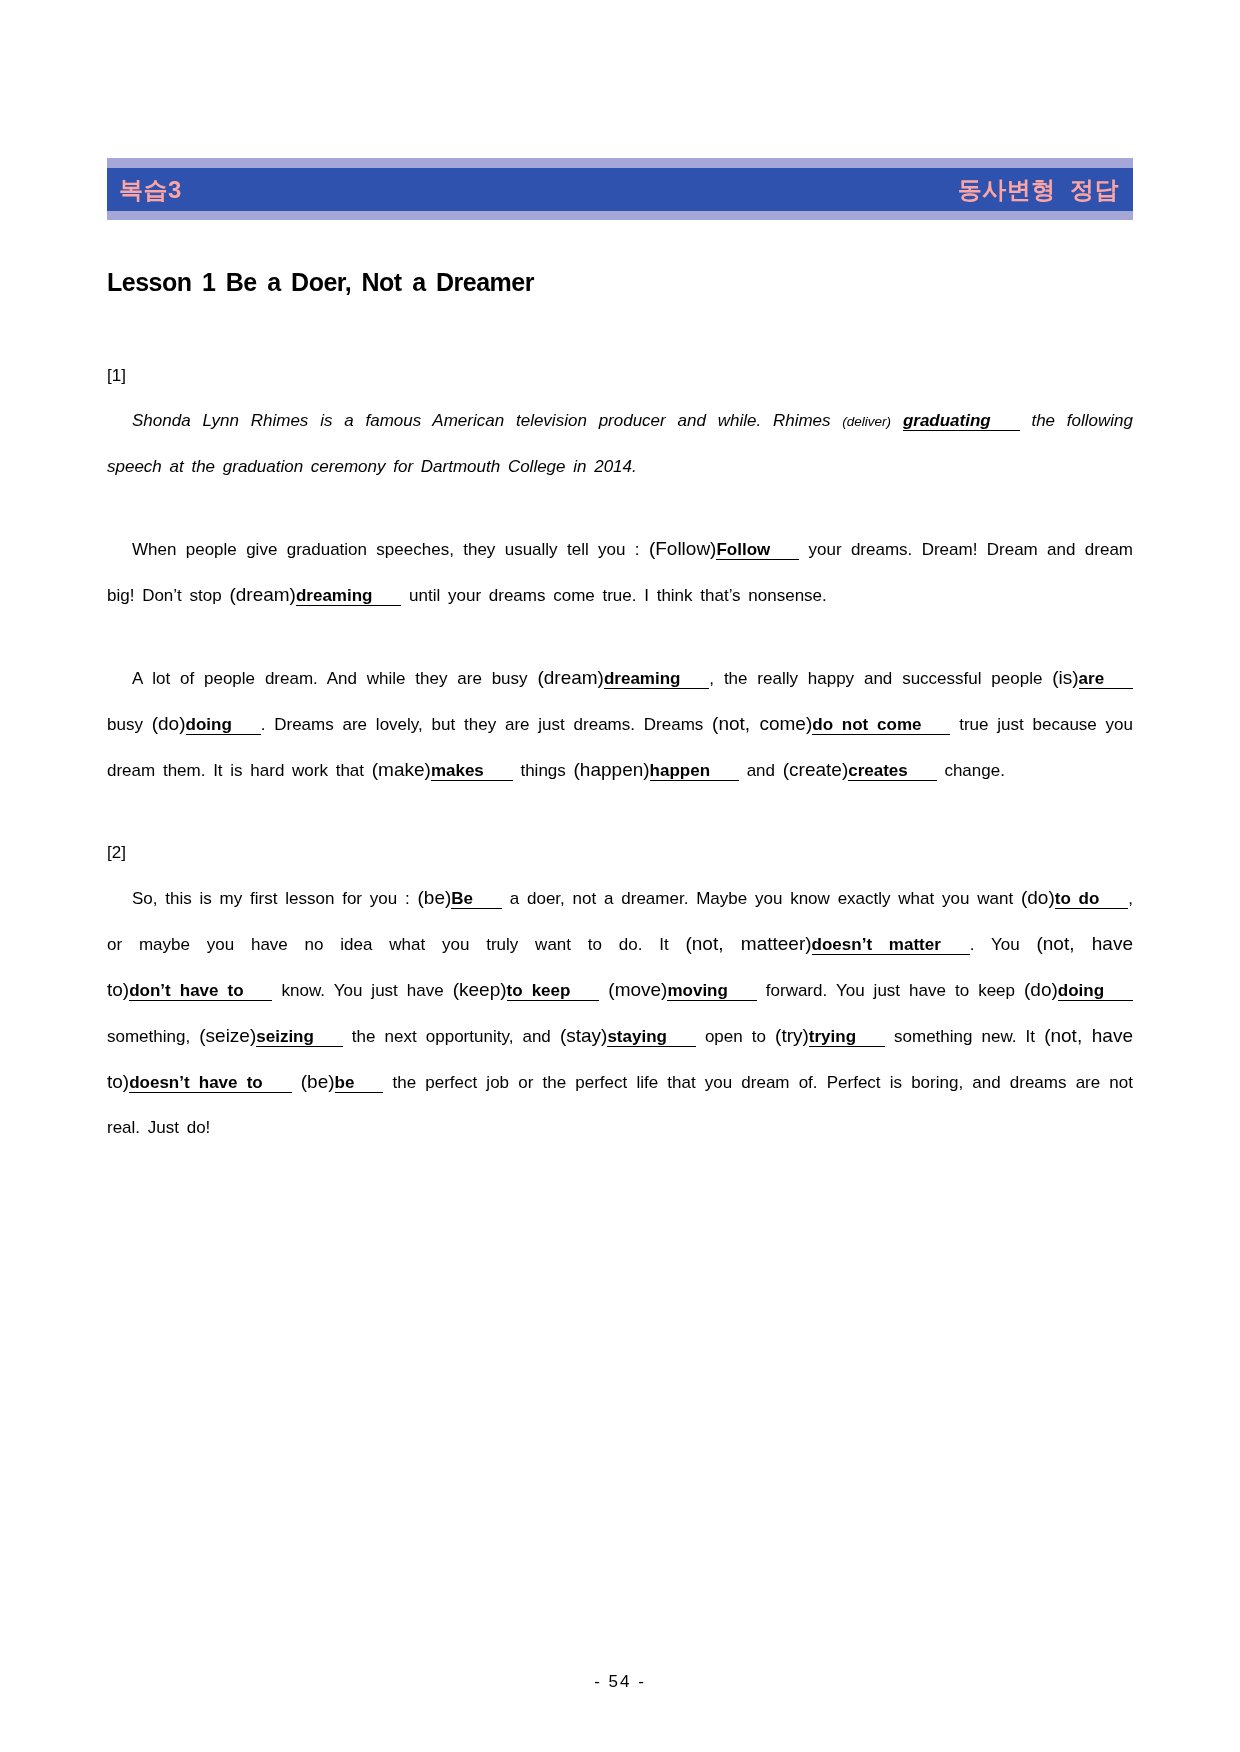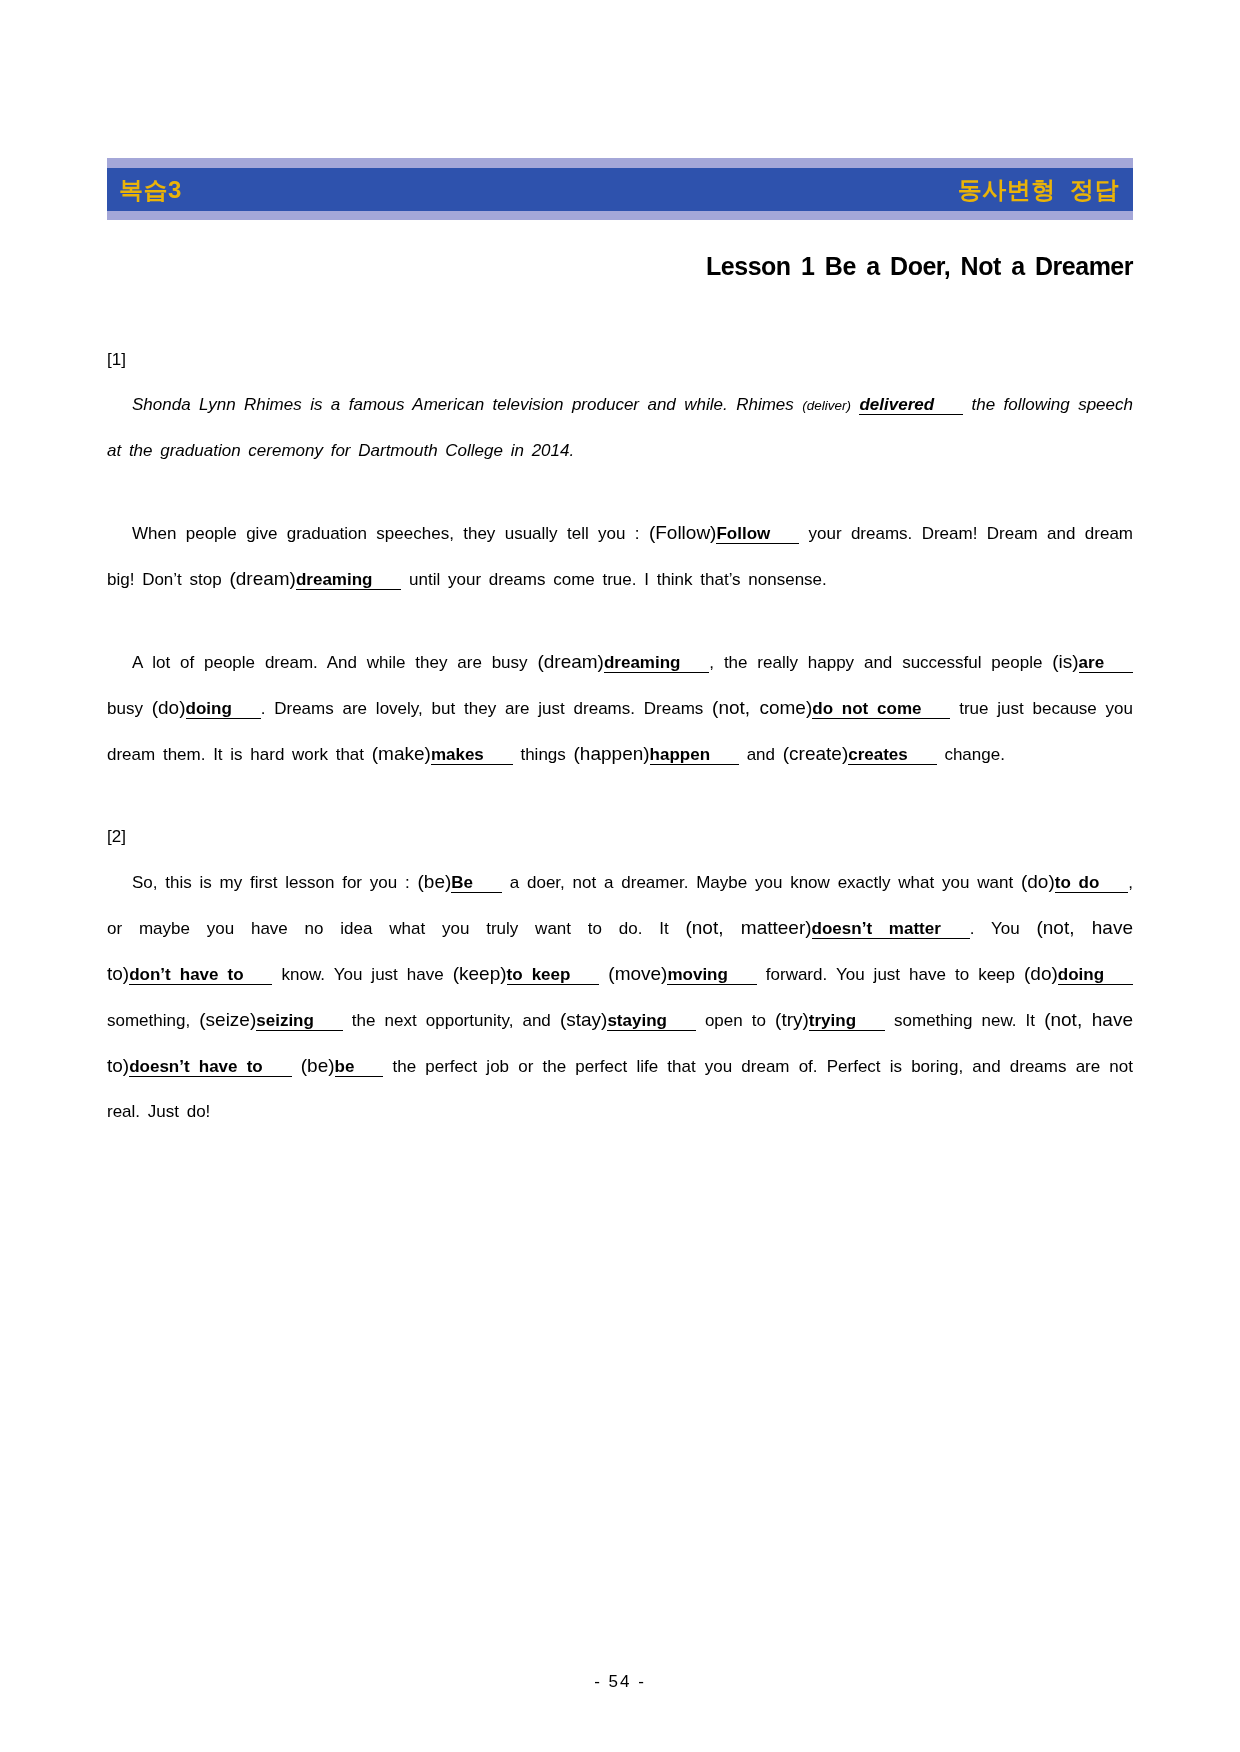--- a/index.html
+++ b/index.html
@@ -21,31 +21,31 @@
   .strip.bottom { height: 9px; }
   .blue-bar {
     height: 43px;
     background: #2e52ad;
     display: flex;
     align-items: center;
     justify-content: space-between;
     padding: 0 14px 0 12px;
   }
   .blue-bar span {
-    color: #eab308;
+    color: #fca5a5;
     font-weight: bold;
     font-size: 24px;
     letter-spacing: 0.5px;
     white-space: pre;
   }
 
   
   h1.lesson-title {
-    margin: 32px 0 56px 0;
-    text-align: right;
+    margin: 48px 0 56px 0;
+    text-align: left;
     font-size: 25px;
     font-weight: bold;
     letter-spacing: -0.5px;
     word-spacing: 4px;
   }
 
   
   .doc-body { font-size: 17px; line-height: 45px; }
   p.para {
     text-align: justify;
@@ -91,21 +91,21 @@
         <span>복습3</span>
         <span>동사변형  정답</span>
       </div>
       <div class="strip bottom"></div>
     </div>
 
     <h1 class="lesson-title">Lesson 1 Be a Doer, Not a Dreamer</h1>
 
     <div class="doc-body">
         <p class="para marker"><span class="seg-n">[1]</span></p>
-        <p class="para body"><span class="seg-i">Shonda Lynn Rhimes is a famous American television producer and while. Rhimes </span><span class="seg-hi">(deliver)</span><span class="seg-i"> </span><span class="seg-ai">delivered</span><span class="seg-i"> the following speech at the graduation ceremony for Dartmouth College in 2014.</span></p>
+        <p class="para body"><span class="seg-i">Shonda Lynn Rhimes is a famous American television producer and while. Rhimes </span><span class="seg-hi">(deliver)</span><span class="seg-i"> </span><span class="seg-ai">graduating</span><span class="seg-i"> the following speech at the graduation ceremony for Dartmouth College in 2014.</span></p>
         <p class="para body"><span class="seg-n">When people give graduation speeches, they usually tell you : </span><span class="seg-h">(Follow)</span><span class="seg-a">Follow</span><span class="seg-n"> your dreams. Dream! Dream and dream big! Don’t stop </span><span class="seg-h">(dream)</span><span class="seg-a">dreaming</span><span class="seg-n"> until your dreams come true. I think that’s nonsense.</span></p>
         <p class="para body"><span class="seg-n">A lot of people dream. And while they are busy </span><span class="seg-h">(dream)</span><span class="seg-a">dreaming</span><span class="seg-n">, the really happy and successful people </span><span class="seg-h">(is)</span><span class="seg-a">are</span><span class="seg-n"> busy </span><span class="seg-h">(do)</span><span class="seg-a">doing</span><span class="seg-n">. Dreams are lovely, but they are just dreams. Dreams </span><span class="seg-h">(not, come)</span><span class="seg-a">do not come</span><span class="seg-n"> true just because you dream them. It is hard work that </span><span class="seg-h">(make)</span><span class="seg-a">makes</span><span class="seg-n"> things </span><span class="seg-h">(happen)</span><span class="seg-a">happen</span><span class="seg-n"> and </span><span class="seg-h">(create)</span><span class="seg-a">creates</span><span class="seg-n"> change.</span></p>
         <p class="para marker space-before"><span class="seg-n">[2]</span></p>
         <p class="para body"><span class="seg-n">So, this is my first lesson for you : </span><span class="seg-h">(be)</span><span class="seg-a">Be</span><span class="seg-n"> a doer, not a dreamer. Maybe you know exactly what you want </span><span class="seg-h">(do)</span><span class="seg-a">to do</span><span class="seg-n">, or maybe you have no idea what you truly want to do. It </span><span class="seg-h">(not, matteer)</span><span class="seg-a">doesn’t matter</span><span class="seg-n">. You </span><span class="seg-h">(not, have to)</span><span class="seg-a">don’t have to</span><span class="seg-n"> know. You just have </span><span class="seg-h">(keep)</span><span class="seg-a">to keep</span><span class="seg-n"> </span><span class="seg-h">(move)</span><span class="seg-a">moving</span><span class="seg-n"> forward. You just have to keep </span><span class="seg-h">(do)</span><span class="seg-a">doing</span><span class="seg-n"> something, </span><span class="seg-h">(seize)</span><span class="seg-a">seizing</span><span class="seg-n"> the next opportunity, and </span><span class="seg-h">(stay)</span><span class="seg-a">staying</span><span class="seg-n"> open to </span><span class="seg-h">(try)</span><span class="seg-a">trying</span><span class="seg-n"> something new. It </span><span class="seg-h">(not, have to)</span><span class="seg-a">doesn’t have to</span><span class="seg-n"> </span><span class="seg-h">(be)</span><span class="seg-a">be</span><span class="seg-n"> the perfect job or the perfect life that you dream of. Perfect is boring, and dreams are not real. Just do!</span></p>
       </div>
 
   </div>
 
   <div class="footer">- 54 -</div>
 </div>

